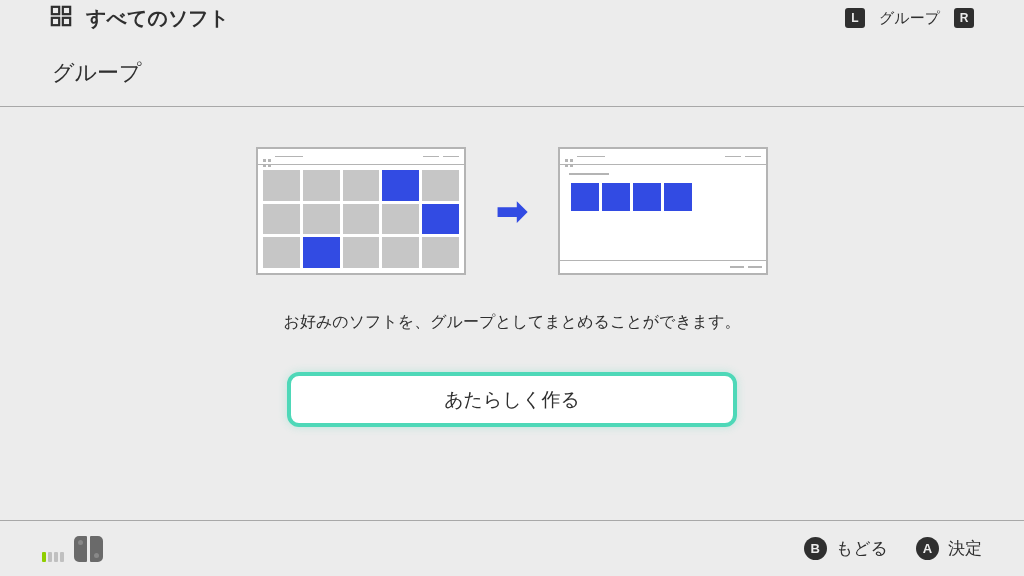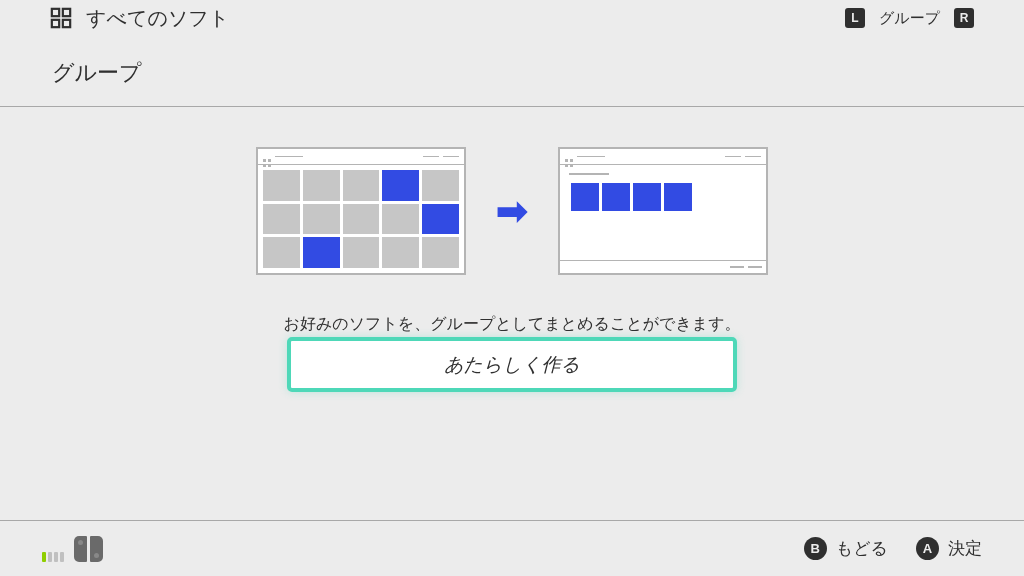--- a/index.html
+++ b/index.html
@@ -16,21 +16,21 @@
       top: 0; left: 0; right: 0;
       height: 36px;
       background: #ececec;
       display: flex;
       align-items: center;
       padding: 0 50px;
       color: #2f2f2f;
       font-size: 20px;
       justify-content: space-between;
     }
-    .bg-header-left { display: flex; align-items: center; gap: 14px; }
+    .bg-header-left { display: flex; align-items: flex-start; gap: 14px; font-weight: bold; }
     .bg-icon {
       display: inline-block;
       width: 22px; height: 22px;
     }
     .bg-header-right { display: flex; align-items: center; gap: 14px; font-size: 15px; }
     .hint-badge {
       display: inline-flex;
       align-items: center; justify-content: center;
       width: 20px; height: 20px;
       background: #2f2f2f;
@@ -128,35 +128,36 @@
     .arrow {
       color: #324be3;
       font-size: 38px;
       font-weight: bold;
     }
     .desc {
       text-align: center;
       font-size: 16px;
       color: #2f2f2f;
       line-height: 1.7;
+      margin-bottom: 35px;
+      font-family: Liberation Mono, monospace;
     }
     .create-btn {
       width: 450px;
       height: 55px;
       background: #fff;
       border: 4px solid #4ed8b8;
-      border-radius: 5px;
+      border-radius: 12px;
       font-size: 19px;
       color: #2f2f2f;
       display: flex;
       align-items: center;
       justify-content: center;
       cursor: pointer;
       box-shadow: 0 0 8px rgba(78,216,184,0.3);
-      font-style: italic;
     }
     .footer {
       position: absolute;
       bottom: 0; left: 0; right: 0;
       height: 56px;
       display: flex;
       align-items: center;
       justify-content: space-between;
       padding: 0 42px;
       border-top: 1px solid #a8a8a8;

